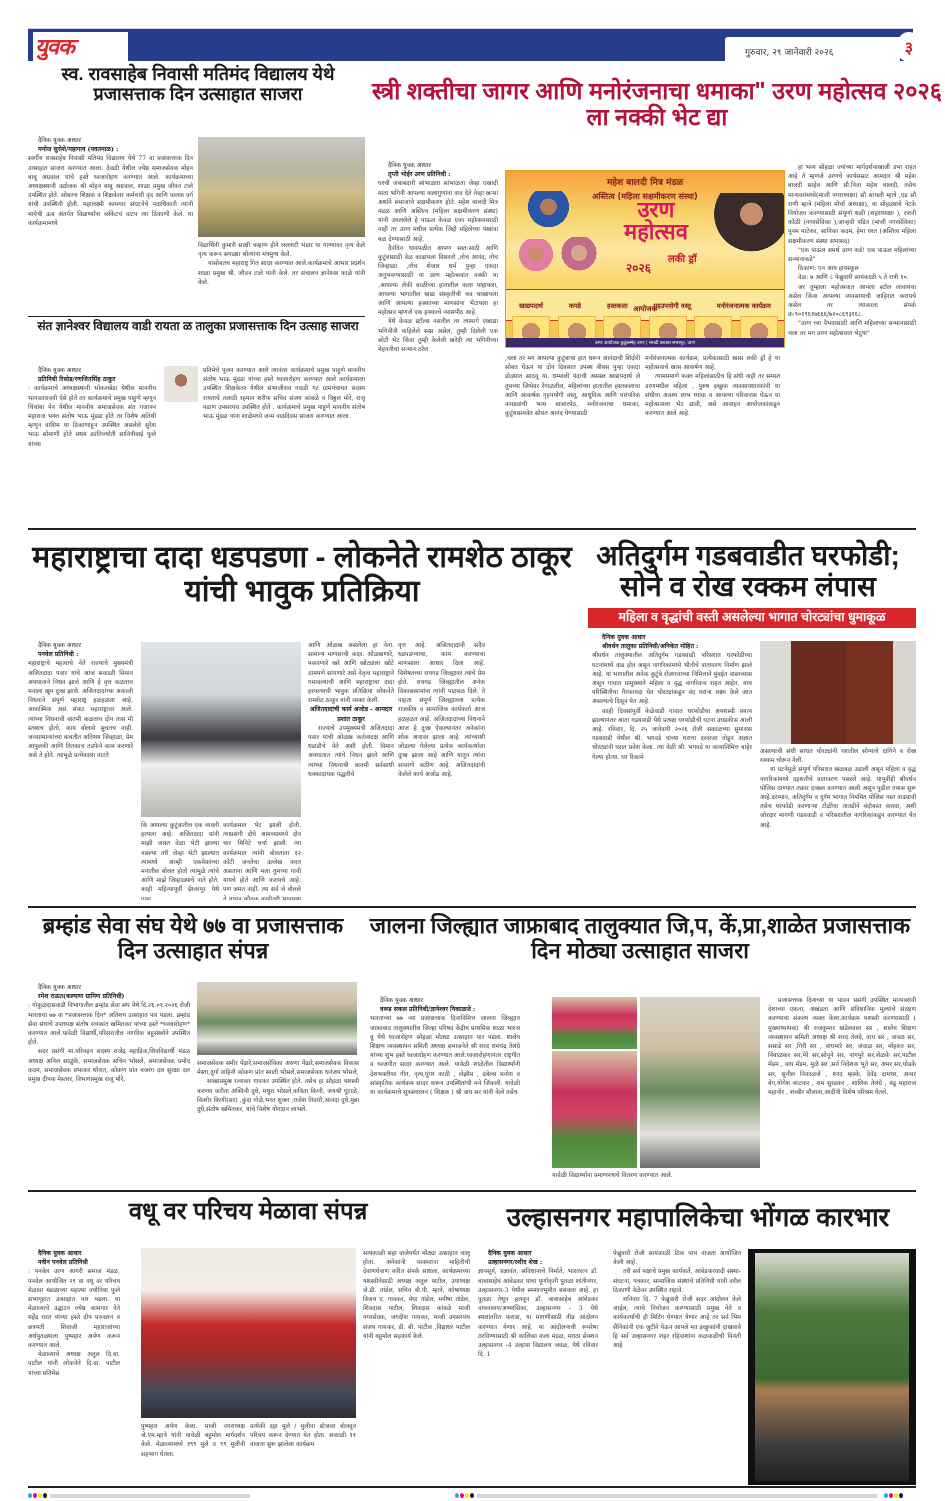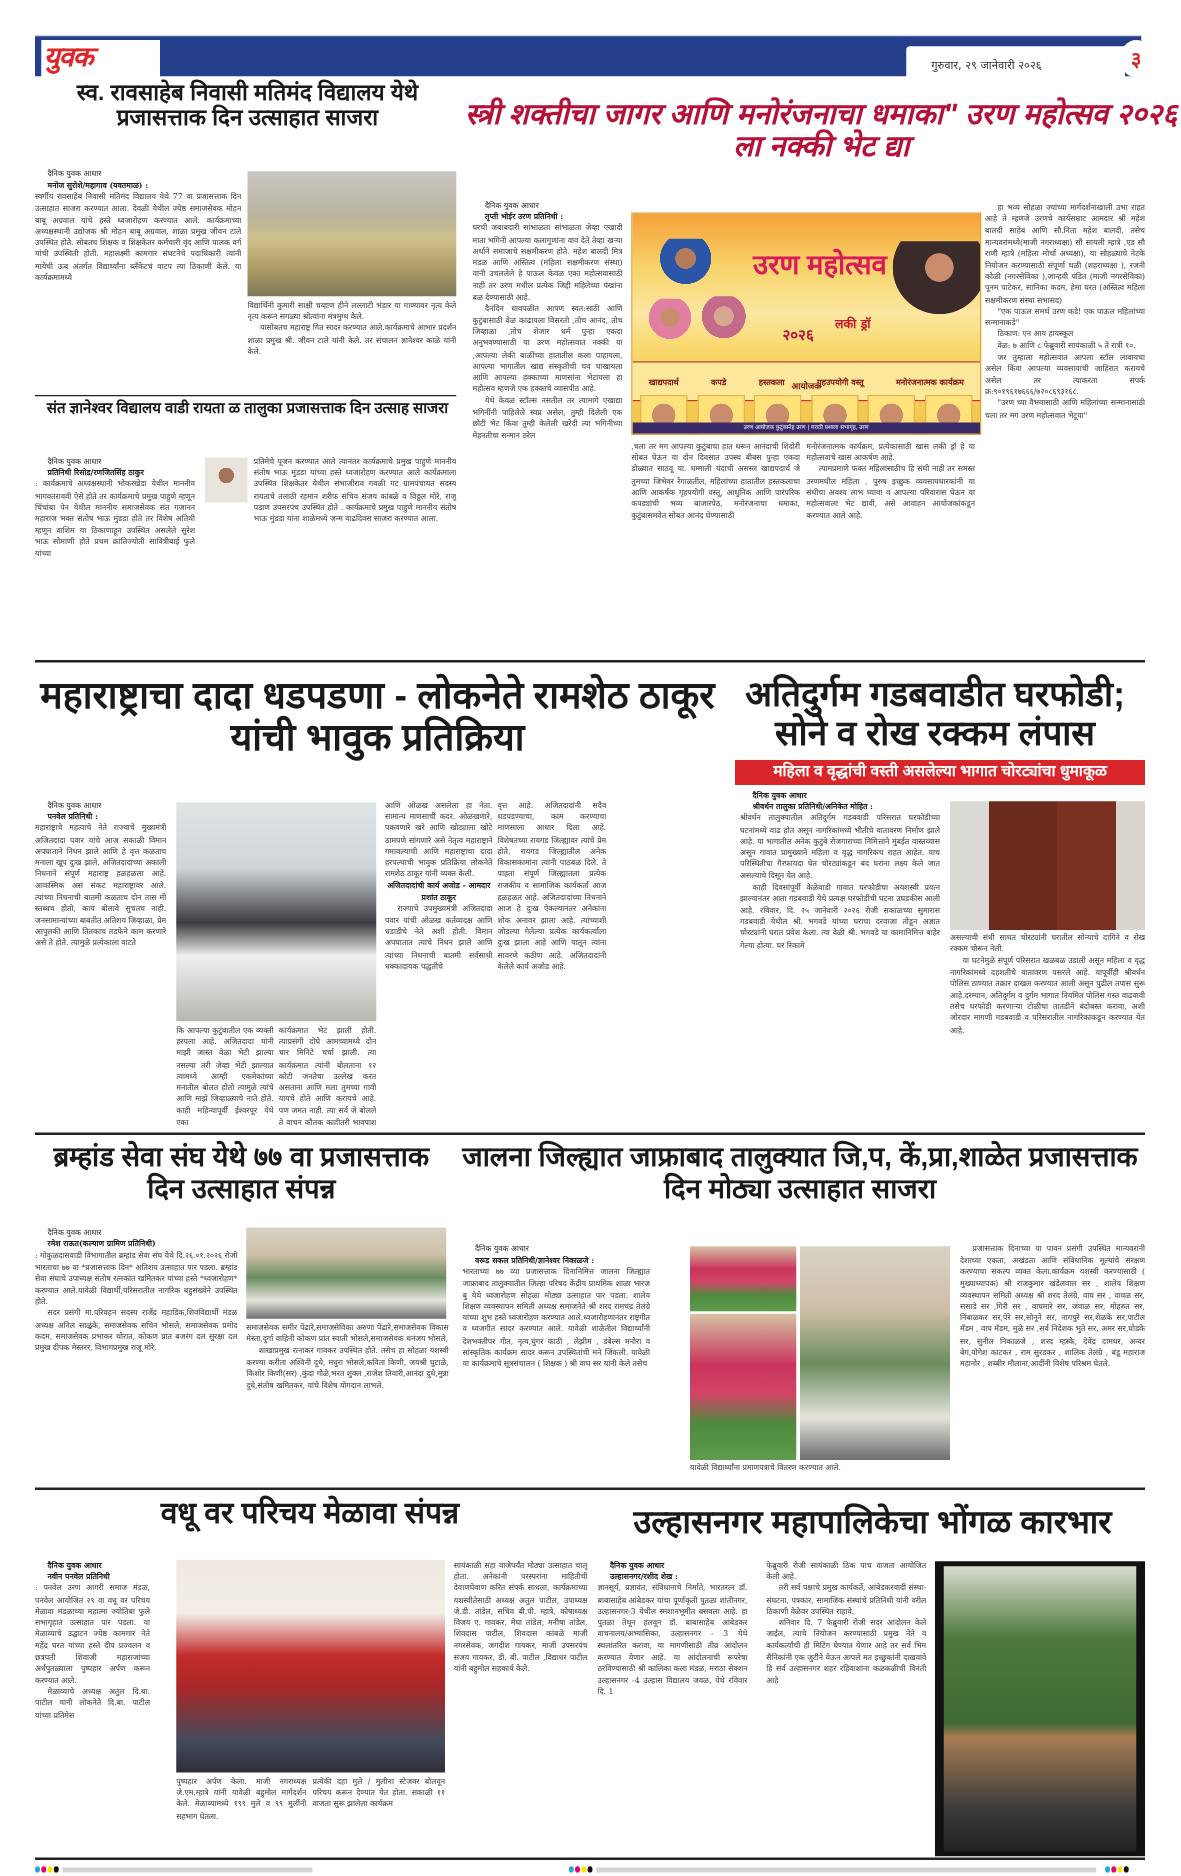--- a/index.html
+++ b/index.html
@@ -38,21 +38,21 @@
   .ph-field { background: linear-gradient(180deg, #d7c2a5 0%, #c9345c 35%, #d24567 55%, #4f8a3f 75%, #5e9b4c 100%); }
   .ph-hall { background: linear-gradient(180deg, #efe9e2 0%, #f3eee8 25%, #c42b2b 45%, #a92828 60%, #434b5a 85%, #2e2e38 100%); }
   .ph-statue { background: #111; }
   .statue-inner { position: absolute; left: 7px; top: 4px; right: 7px; bottom: 4px; background: linear-gradient(180deg, #d8dccf 0%, #4f7a3e 25%, #3d6a31 55%, #a97c52 60%, #3b3b3b 85%, #222 100%); }
 
   
   .poster { background: linear-gradient(180deg, #f6a13a 0%, #f7d46a 25%, #fbe7a1 45%, #f9d76a 62%, #f2c34a 100%); overflow: hidden; border: 1px solid #e0a030; }
   .poster .p-top { position: absolute; left: 0; right: 0; top: 4px; text-align: center; font-family: "DejaVu Sans", sans-serif; font-weight: bold; color: #8a1a1a; }
   .poster .p-t1 { font-size: 9px; }
   .poster .p-t2 { font-size: 8px; margin-top: 2px; }
-  .poster .p-title { position: absolute; left: 95px; width: 110px; top: 30px; text-align: center; font-family: Liberation Sans, sans-serif; font-weight: bold; color: #d91a5c; font-size: 22px; line-height: 22px; }
+  .poster .p-title { position: absolute; left: 95px; width: 110px; top: 30px; text-align: center; font-family: Liberation Mono, monospace; font-weight: bold; color: #d91a5c; font-size: 22px; line-height: 22px; }
   .poster .p-year { position: absolute; left: 120px; top: 78px; font-family: "DejaVu Sans", sans-serif; font-weight: bold; color: #b01442; font-size: 12px; margin-top: 10px; }
   .poster .p-lucky { position: absolute; left: 162px; top: 80px; font-family: "DejaVu Sans", sans-serif; font-weight: bold; color: #c4162e; font-size: 10px; }
   .poster .p-band { position: absolute; left: 0; right: 0; top: 118px; height: 32px; background: #fde79a; border-top: 1px solid #c43a2a; border-bottom: 1px solid #c43a2a; display: flex; justify-content: space-around; align-items: center; font-family: "DejaVu Sans", sans-serif; font-weight: bold; font-size: 6.5px; color: #7a1010; }
   .poster .p-org { position: absolute; left: 0; right: 0; top: 133px; text-align: center; font-family: "DejaVu Sans", sans-serif; font-weight: bold; font-size: 7px; color: #7a1010; }
   .poster .p-faces { position: absolute; left: 6px; right: 6px; top: 145px; height: 42px; display: flex; justify-content: space-between; }
   .poster .face { width: 38px; height: 42px; background: radial-gradient(circle at 50% 38%, #c98c6c 0 30%, #ffe27a 31% 100%); border: 1px solid #e4b64b; }
   .poster .p-host { position: absolute; left: 208px; top: 22px; width: 75px; height: 70px; background: radial-gradient(circle at 50% 30%, #c98c6c 0 18%, #3a2b2b 19% 60%, transparent 61%); }
   .poster .p-lady1 { position: absolute; left: 20px; top: 20px; width: 45px; height: 45px; background: radial-gradient(circle at 50% 35%, #b47a5c 0 22%, #2b56a8 23% 55%, transparent 56%); }
   .poster .p-lady2 { position: absolute; left: 12px; top: 68px; width: 36px; height: 38px; background: radial-gradient(circle at 50% 40%, #c98c6c 0 26%, #e27ea2 27% 58%, transparent 59%); }
   .poster .p-lady3 { position: absolute; left: 55px; top: 66px; width: 36px; height: 40px; background: radial-gradient(circle at 50% 40%, #d7a88f 0 26%, #c46a8a 27% 58%, transparent 59%); }
@@ -98,34 +98,38 @@
 <div class="abs col" style="left:28px;top:365px;width:128px;height:155px;">
   <span class="by" style="font-weight:normal;padding-left:10px;">दैनिक युवक आधार</span>
   <span class="by" style="padding-left:10px;">प्रतिनिधी रिसोड/रणजितसिंह ठाकुर</span>
   <span>: कार्यक्रमाचे अध्यक्षस्थानी भोकरखेडा येथील माननीय भागवतराववी ऐसे होते तर कार्यक्रमाचे प्रमुख पाहुणे म्हणून चिंचांबा पेन येथील माननीय समाजसेवक संत गजानन महाराज भक्त संतोष भाऊ मुंडडा होते तर विशेष अतिथी म्हणून वाशिम या ठिकाणाहून उपस्थित असलेले सुरेश भाऊ सोमाणी होते प्रथम क्रांतिज्योती सावित्रीबाई फुले यांच्या</span>
 </div>
 <div class="abs photo ph-portrait" style="left:164px;top:366px;width:34px;height:36px;"></div>
 <div class="abs col" style="left:203px;top:365px;width:162px;height:155px;">
   <span>प्रतिमेचे पूजन करण्यात आले त्यानंतर कार्यक्रमाचे प्रमुख पाहुणे माननीय संतोष भाऊ मुंडडा यांच्या हस्ते ध्वजारोहण करण्यात आले कार्यक्रमाला उपस्थित शिक्षकेतर येथील संभाजीराव गवळी गट ग्रामपंचायत सदस्य रायताचे तलाठी रहमान शरीफ सचिव संजय कांबळे व विठ्ठल मोरे, राजू पडाण उपसरपंच उपस्थित होते . कार्यक्रमाचे प्रमुख पाहुणे माननीय संतोष भाऊ मुंडडा यांना शाळेमध्ये जन्म वाढदिवस साजरा करण्यात आला.</span>
 </div>
 
-<div class="abs hl red" style="left:372px;top:78px;width:570px;font-size:23.5px;font-style:italic;">स्त्री शक्तीचा जागर आणि मनोरंजनाचा धमाका" उरण महोत्सव २०२६ ला नक्की भेट द्या</div>
+<div class="abs hl red" style="left:372px;top:78px;width:570px;font-size:23.5px;">स्त्री शक्तीचा जागर आणि मनोरंजनाचा धमाका" उरण महोत्सव २०२६ ला नक्की भेट द्या</div>
 <div class="abs col" style="left:378px;top:160px;width:120px;height:360px;">
   <span class="by" style="font-weight:normal;padding-left:10px;">दैनिक युवक आधार</span>
   <span class="by" style="padding-left:10px;">तृप्ती भोईर उरण प्रतिनिधी :</span>
   <span>घरची जबाबदारी सांभाळता सांभाळता जेव्हा एखादी माता भगिनी आपल्या कलागुणांना वाव देते तेव्हा खऱ्या अर्थाने समाजाचे सक्षमीकरण होते. महेश बालदी मित्र मंडळ आणि अस्तित्व (महिला सक्षमीकरण संस्था) यांनी उचललेले हे पाऊल केवळ एका महोत्सवासाठी नाही तर उरण मधील प्रत्येक जिद्दी महिलेच्या पंखांना बळ देण्यासाठी आहे.</span>
   <p>दैनंदिन धावपळीत आपण स्वत:साठी आणि कुटुंबासाठी वेळ काढायला विसरतो ,तोच आनंद, तोच जिव्हाळा ,तोच शेजार धर्म पुन्हा एकदा अनुभवण्यासाठी या उरण महोत्सवात नक्की या ,आपल्या लेकी बाळींच्या हातातील कला पाहायला, आपल्या भागातील खाद्य संस्कृतीची चव चाखायला आणि आपल्या हक्काच्या माणसांना भेटायला हा महोत्सव म्हणजे एक हक्काचे व्यासपीठ आहे.</p>
   <p>येथे केवळ स्टॉल्स नसतील तर त्यामागे एखाद्या भगिनींनी पाहिलेले स्वप्न असेल, तुम्ही दिलेली एक छोटी भेट किंवा तुम्ही केलेली खरेदी त्या भगिनीच्या मेहनतीचा सन्मान ठरेल</p>
 </div>
 
 <div class="abs poster" style="left:505px;top:170px;width:280px;height:178px;">
   <div class="p-lady1"></div>
   <div class="p-lady2"></div>
   <div class="p-lady3"></div>
   <div class="p-host"></div>
+  <div class="p-top">
+    <div class="p-t1">महेश बालदी मित्र मंडळ</div>
+    <div class="p-t2">अस्तित्व (महिला सक्षमीकरण संस्था)</div>
+  </div>
   <div class="p-title">उरण महोत्सव</div>
   <div class="p-year">२०२६</div>
   <div class="p-lucky">लकी ड्रॉ</div>
   <div class="p-band">
     <span>खाद्यपदार्थ</span>
     <span>कपडे</span>
     <span>हस्तकला</span>
     <span>गृहउपयोगी वस्तू</span>
     <span>मनोरंजनात्मक कार्यक्रम</span>
   </div>

